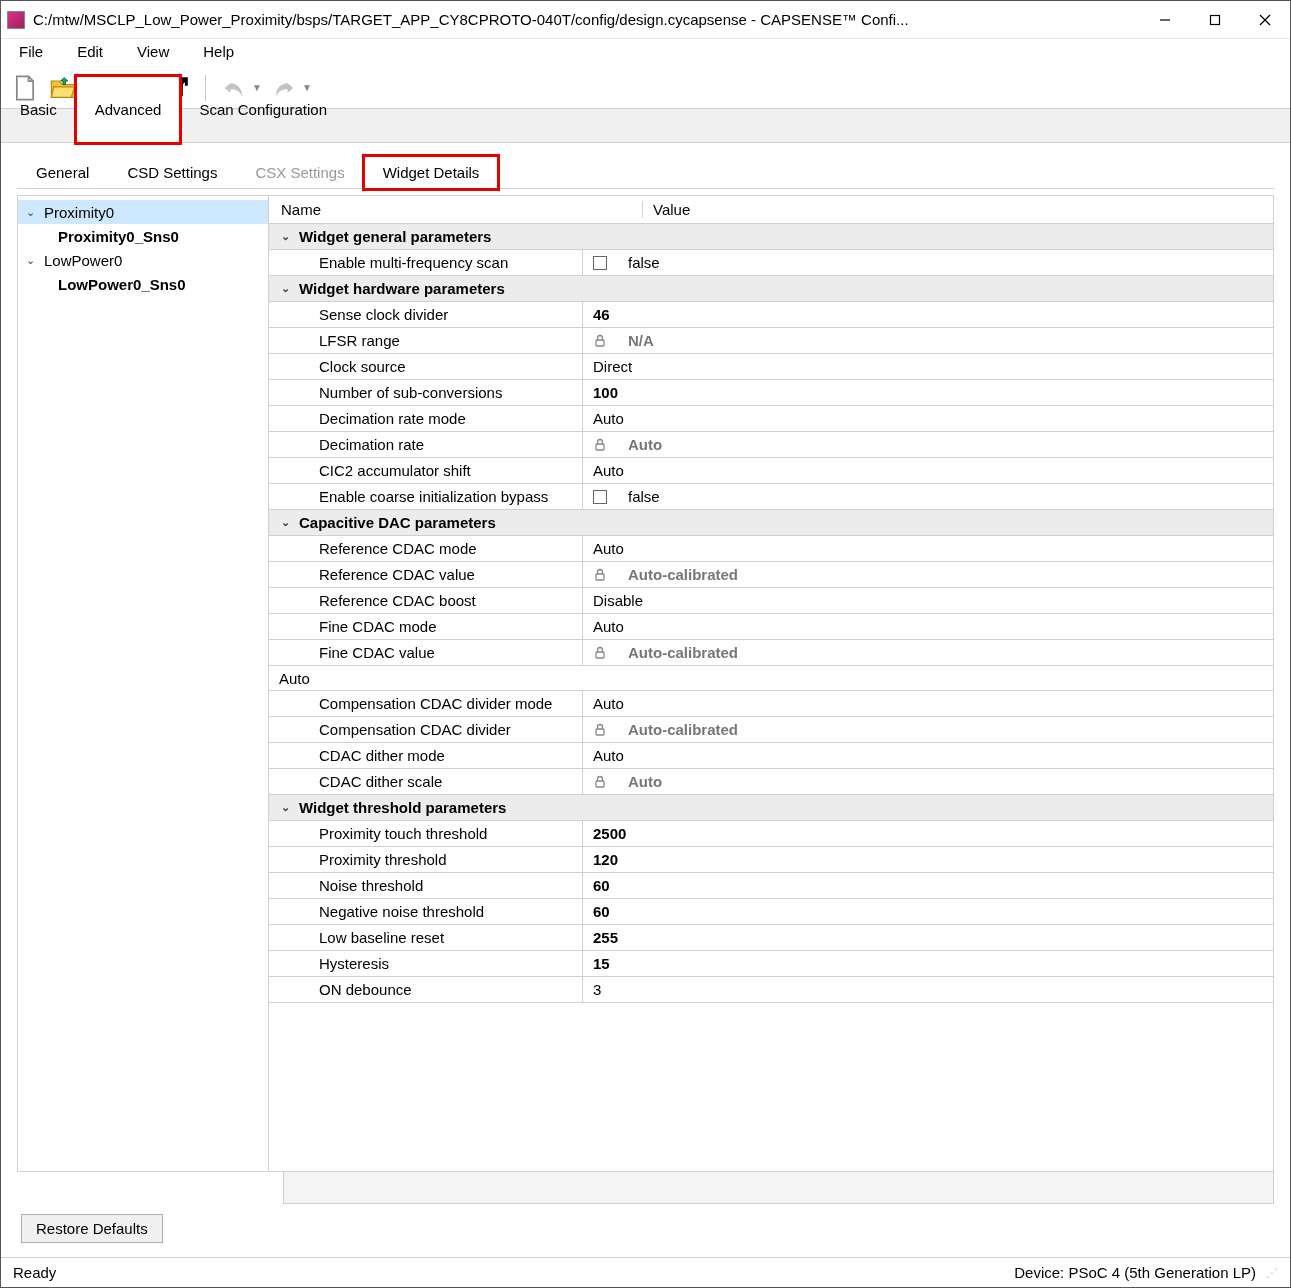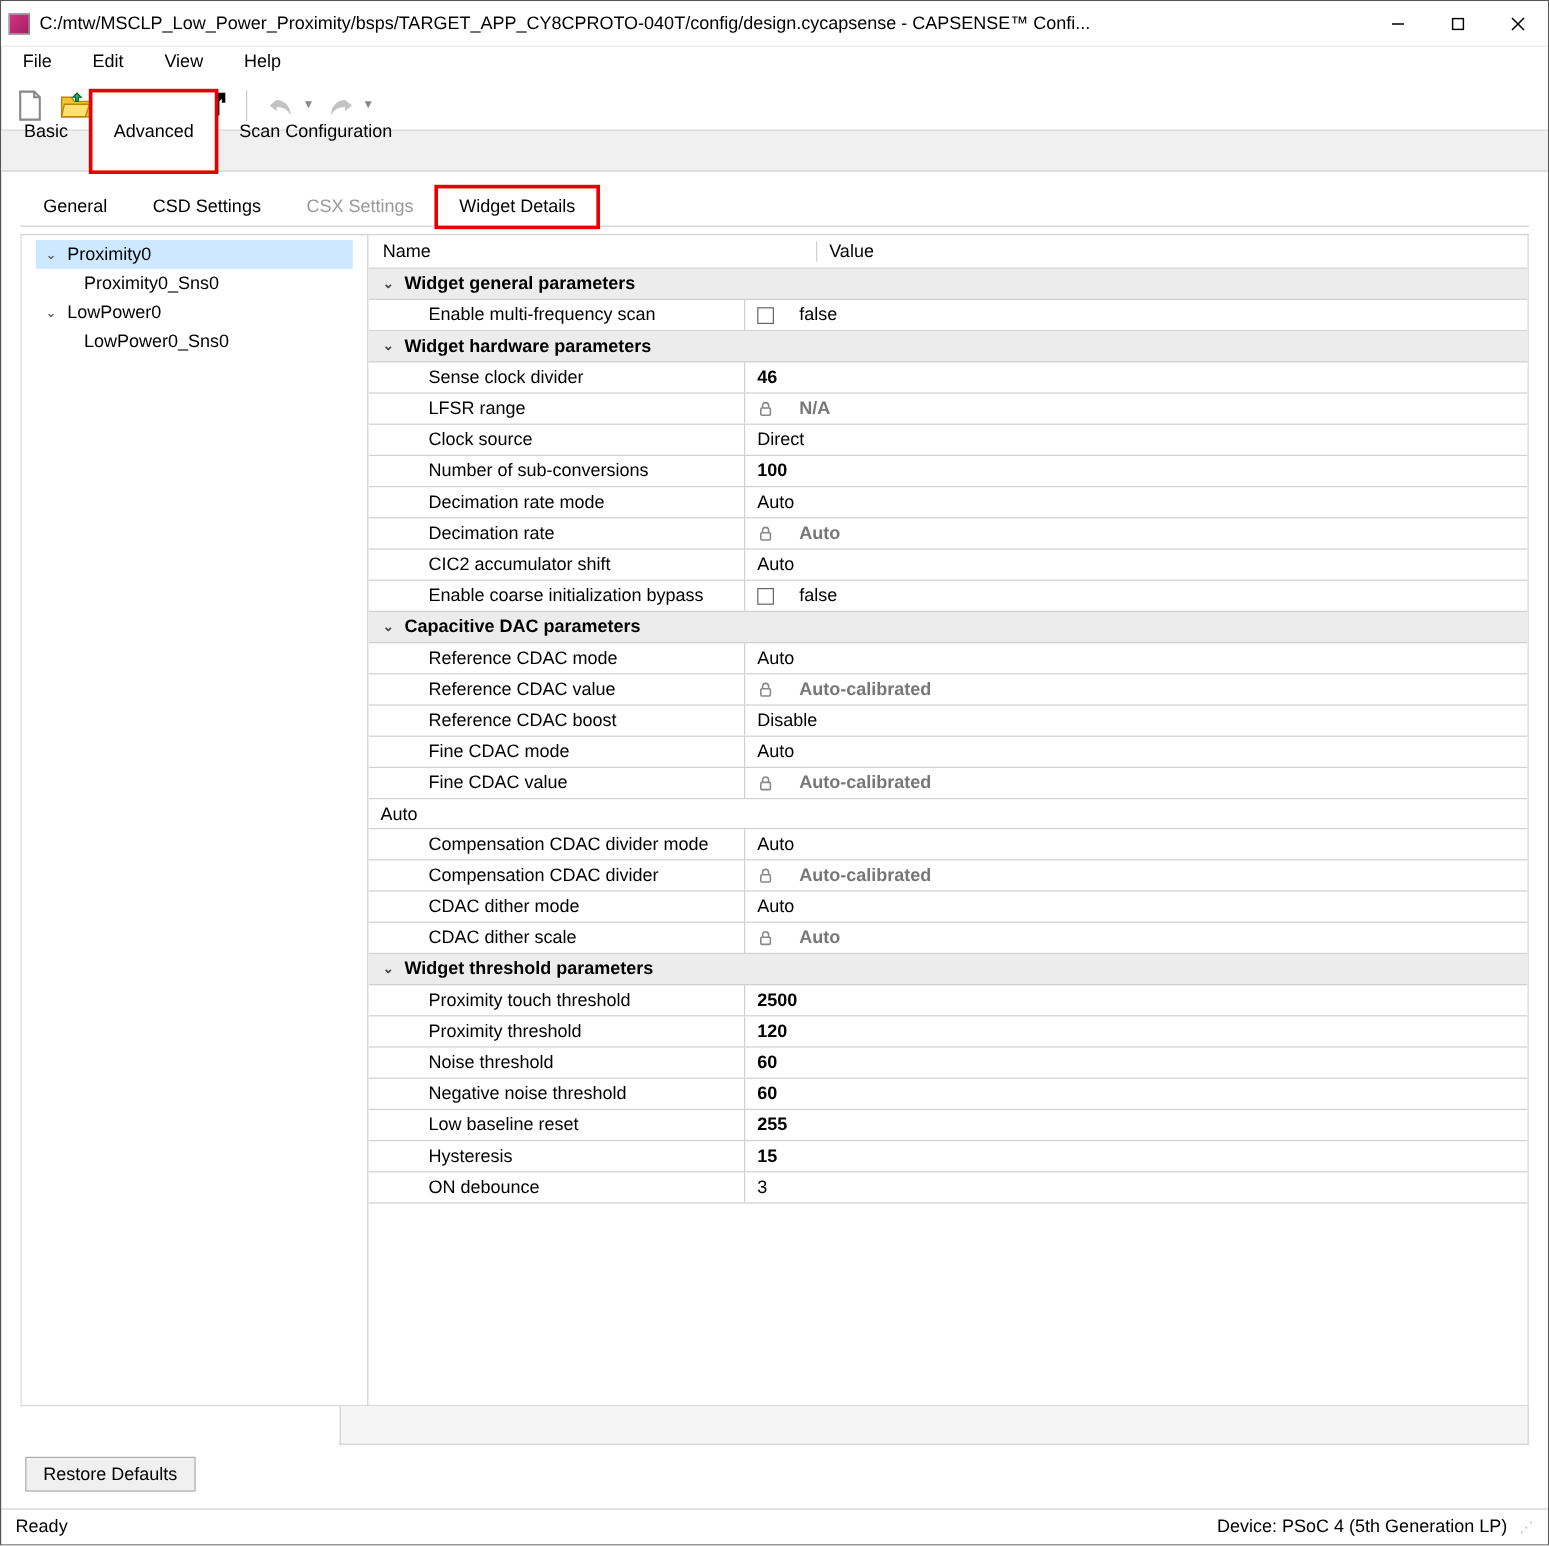--- a/index.html
+++ b/index.html
@@ -41,23 +41,23 @@
     .secondary-tabs { height: 34px; display: flex; align-items: flex-end; border-bottom: 1px solid #d0d0d0; }
     .stab { padding: 7px 18px; border: 1px solid transparent; border-bottom: none; font-size: 15px; cursor: default; }
     .stab.selected { background: #fff; border-color: #d0d0d0; border-bottom: 1px solid #fff; margin-bottom: -1px; }
     .stab.disabled { color: #999; }
     .stab.hl { outline: 3px solid #e60000; outline-offset: -1px; }
     
     
     .content { flex: 1; display: flex; gap: 0; overflow: hidden; margin-top: 6px; }
     
     
-    .tree-pane { width: 290px; border: 1px solid #d0d0d0; padding: 4px 12px; overflow: auto; }
+    .tree-pane { width: 252px; border: 1px solid #d0d0d0; padding: 4px 0; overflow: auto; }
     .tree-row { display: flex; align-items: center; height: 24px; padding-left: 8px; cursor: default; }
-    .tree-row.level1 { padding-left: 40px; }
+    .tree-row.level1 { padding-left: 40px; font-weight: bold; }
     .tree-row.selected { background: #cde8ff; }
     .tree-arrow { width: 14px; font-size: 11px; color: #444; margin-right: 4px; }
     .tree-arrow.down::before { content: "⌄"; }
     .tree-label { font-size: 15px; }
     
     
     .prop-pane { flex: 1; display: flex; flex-direction: column; border: 1px solid #d0d0d0; border-left: none; overflow: hidden; }
     .prop-head { display: flex; border-bottom: 1px solid #d0d0d0; height: 28px; align-items: center; }
     .prop-head .col-name { width: 374px; padding-left: 12px; border-right: 1px solid #d0d0d0; }
     .prop-head .col-value { flex: 1; padding-left: 10px; }

